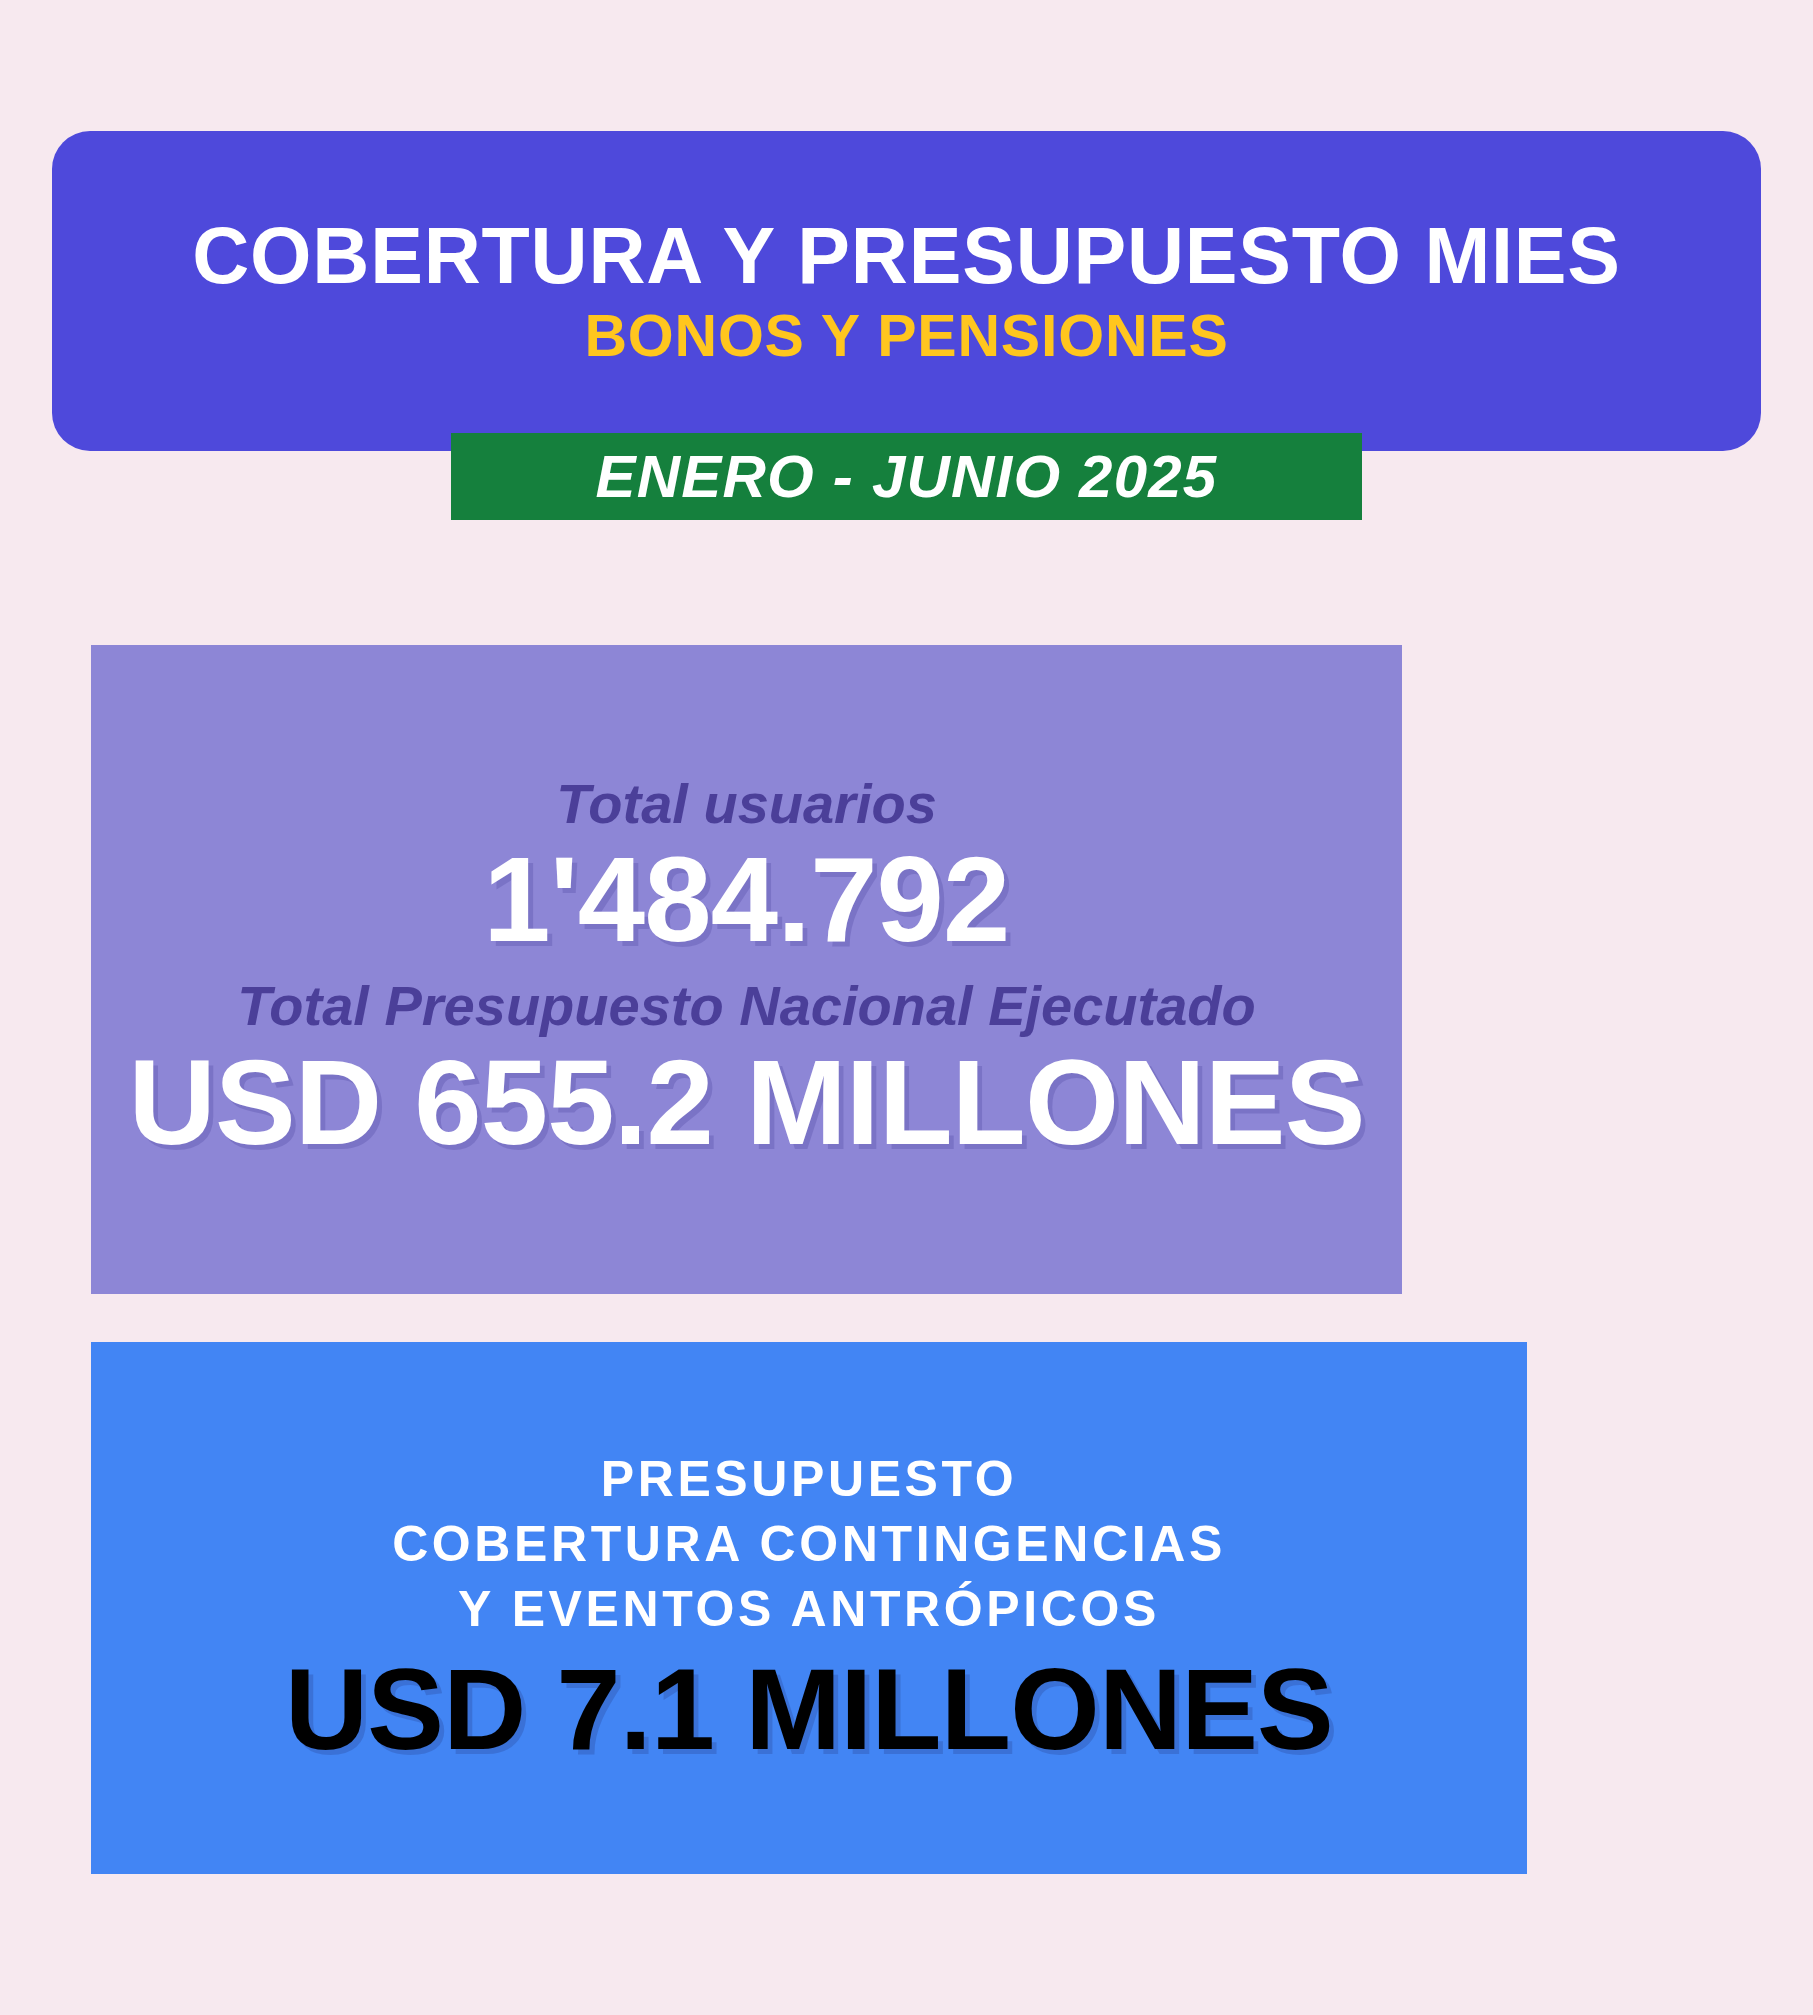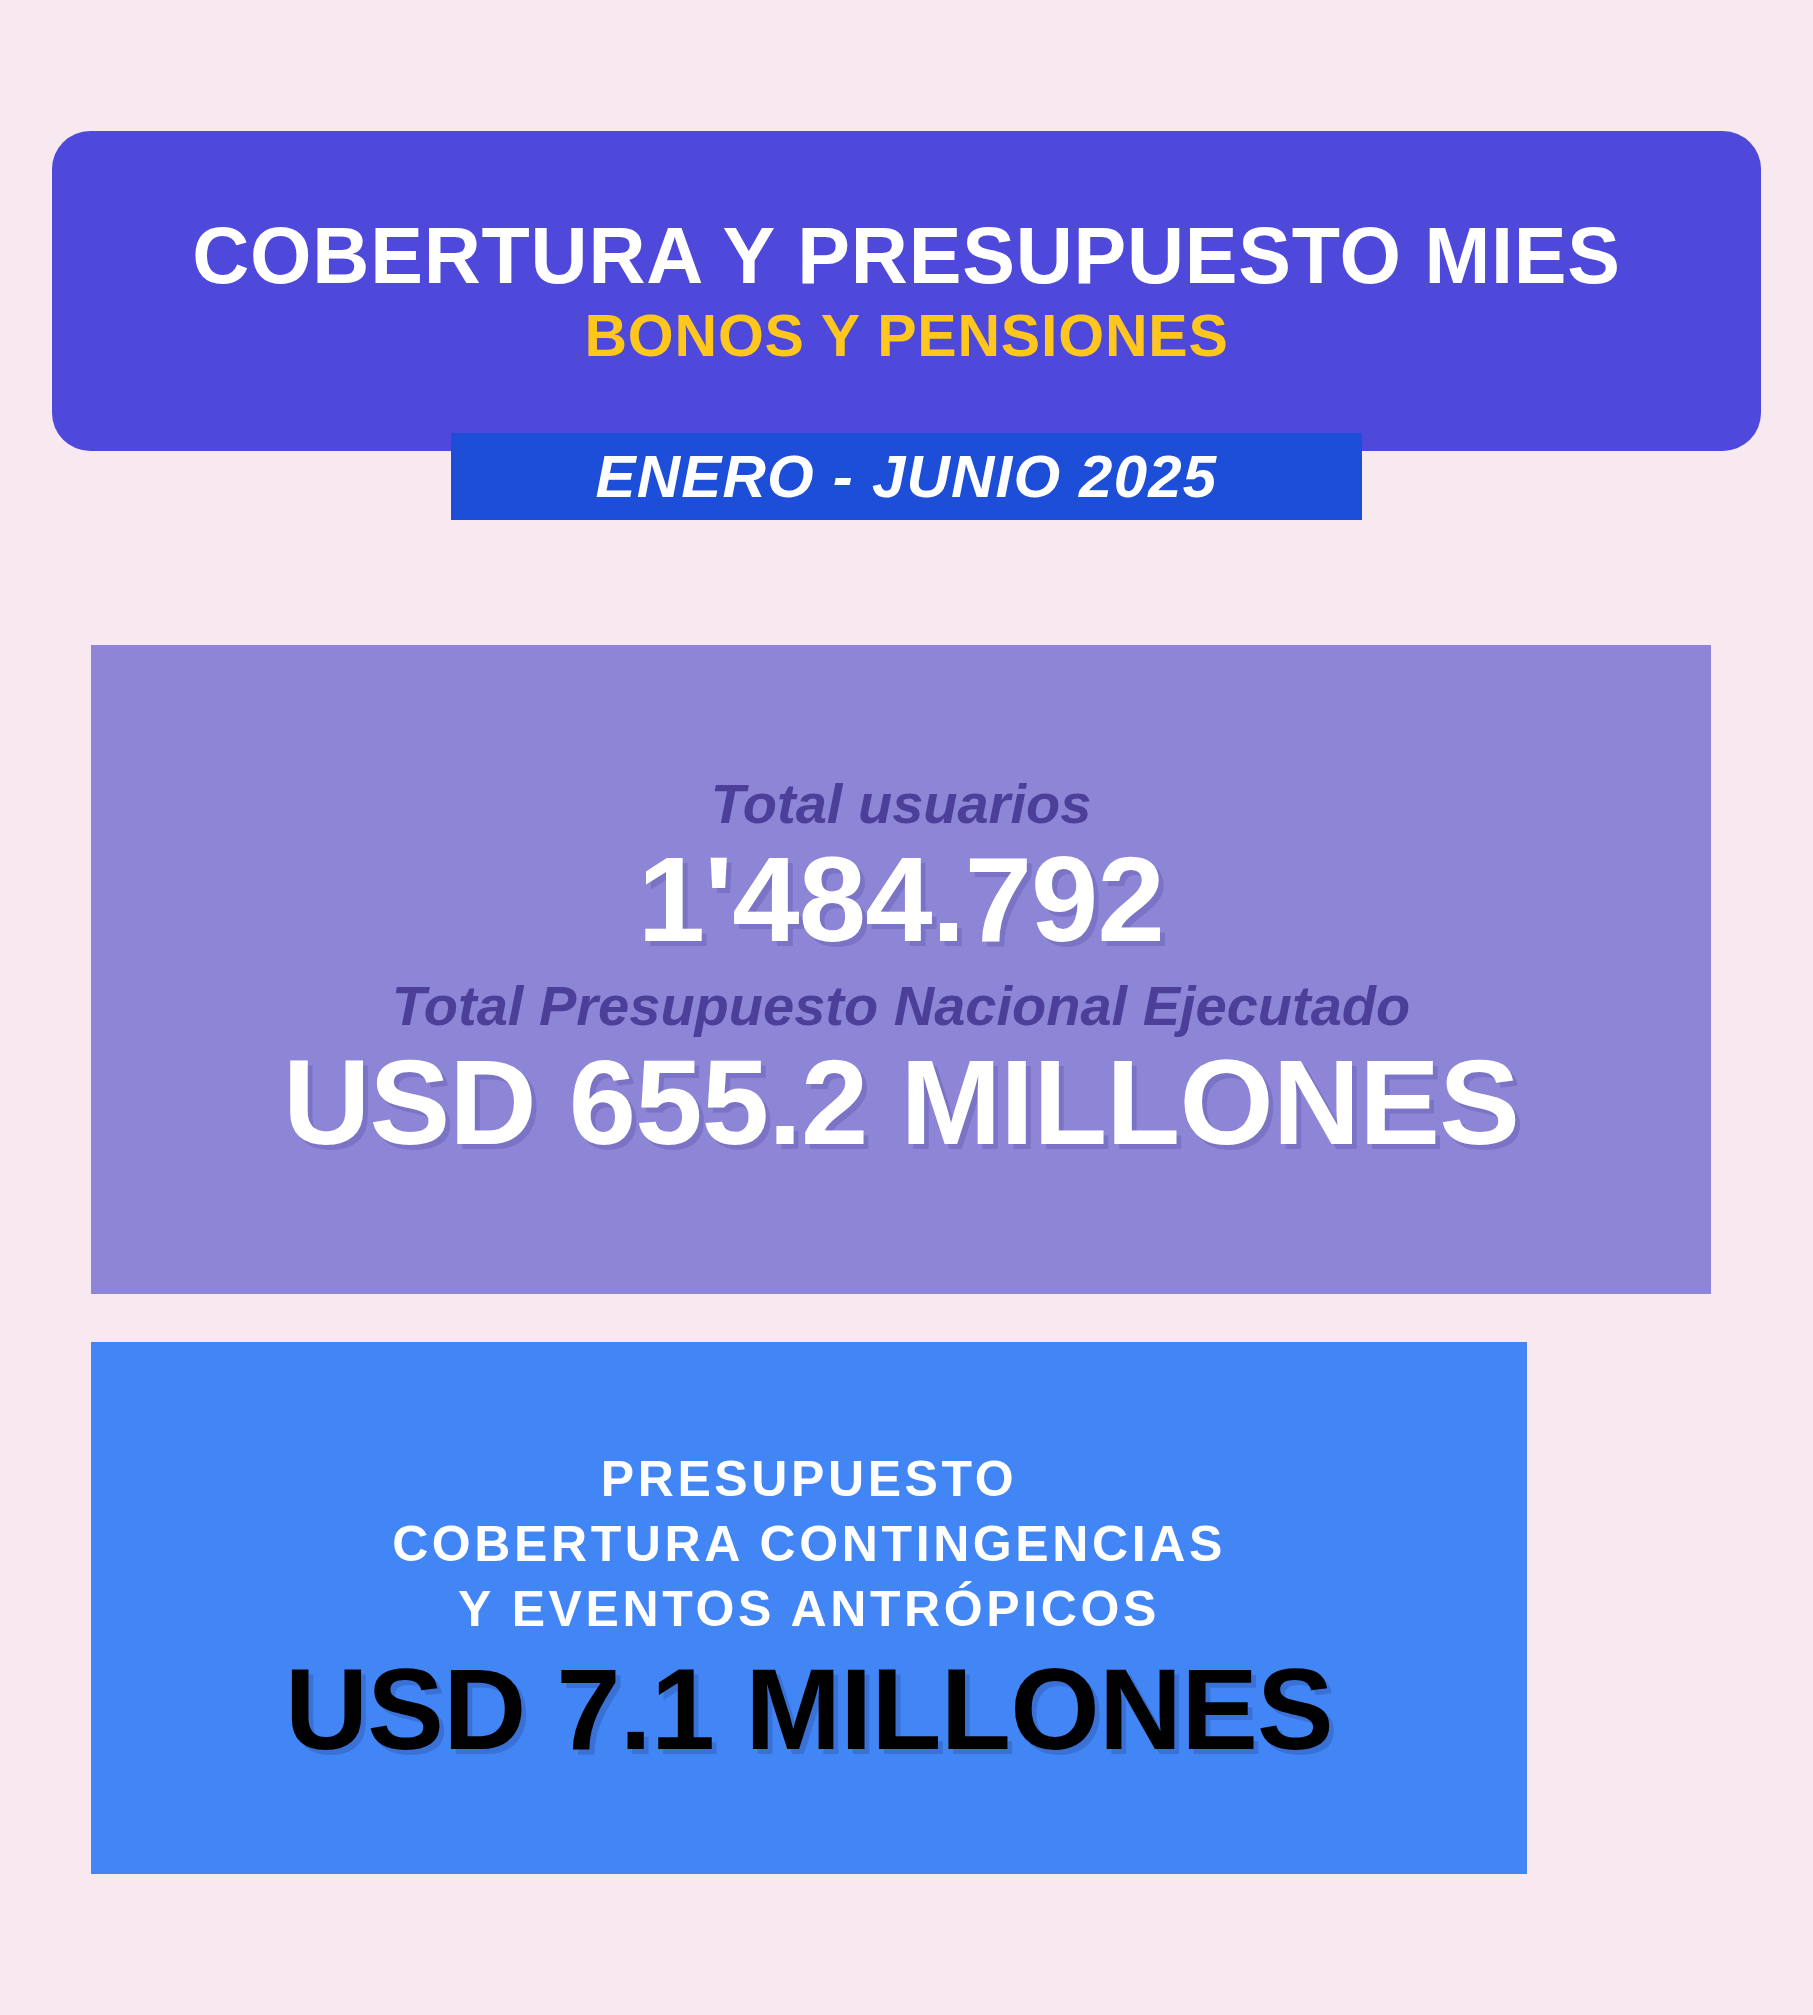--- a/index.html
+++ b/index.html
@@ -57,42 +57,42 @@
     white-space: nowrap;
     margin-top: 5.6px;
   }
 
   .date-badge {
     position: absolute;
     left: 451px;
     top: 433px;
     width: 911px;
     height: 87px;
-    background: #1d4ed8;
+    background: #15803d;
     display: flex;
     align-items: center;
     justify-content: center;
   }
 
   .date-badge span {
     font-family: "Liberation Sans", sans-serif;
     font-style: italic;
     font-weight: bold;
     font-size: 60px;
     color: #ffffff;
     letter-spacing: 1.2px;
     white-space: nowrap;
   }
 
   
   .card-users {
     position: absolute;
     left: 91px;
     top: 645px;
-    width: 1620px;
+    width: 1311px;
     height: 649px;
     background: #8d86d6;
     display: flex;
     flex-direction: column;
     align-items: center;
     justify-content: center;
   }
 
   .users-label {
     font-family: "Liberation Sans", sans-serif;

